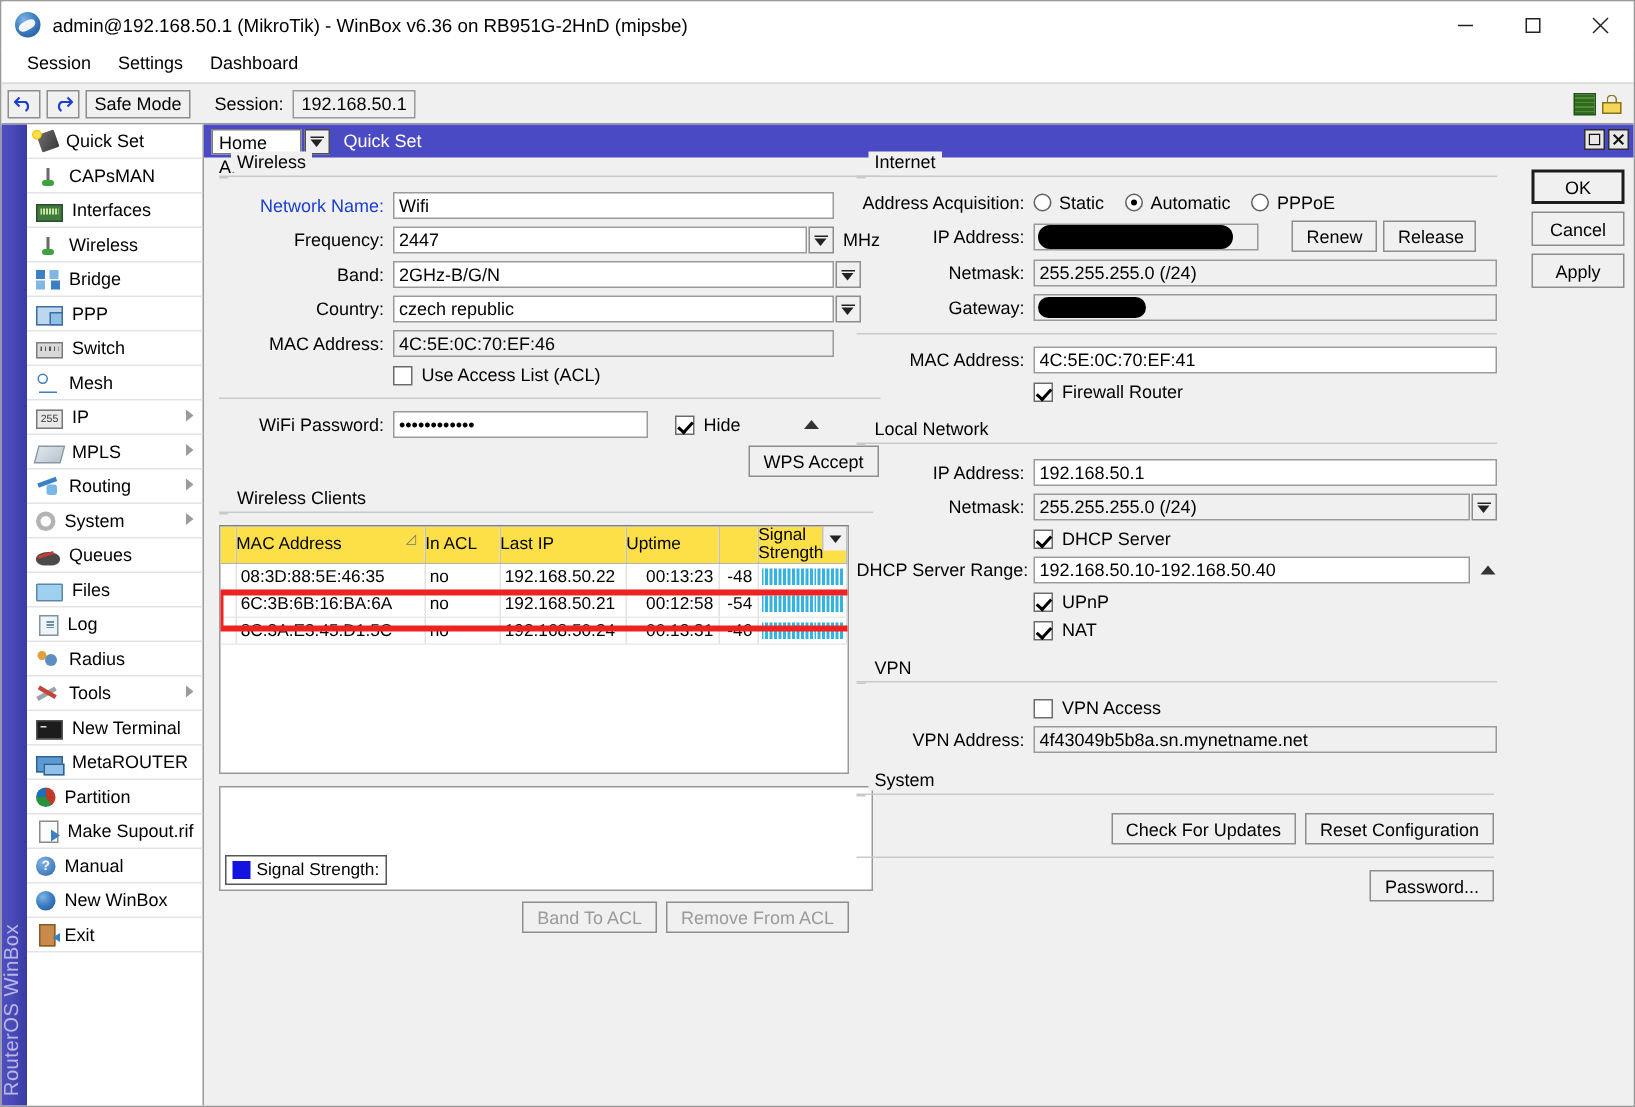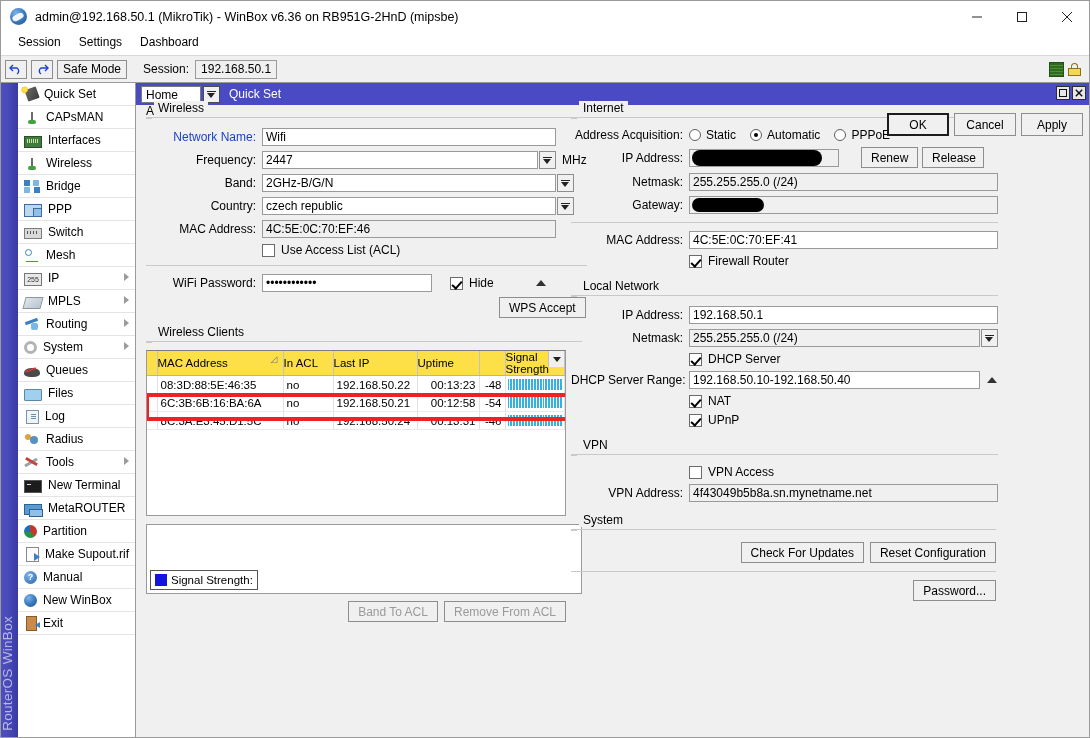--- a/index.html
+++ b/index.html
@@ -293,21 +293,21 @@
     position:relative; margin-top:8px;
   }
   .legend-chip{
     position:absolute; left:3px; bottom:3px; border:1px solid #555; background:#fff;
     height:18px; display:flex; align-items:center; padding:0 4px; gap:4px; font-size:11.5px;
   }
   .legend-sq{ width:12px;height:12px; background:#1414e0; }
 
   .bottom-btns{ display:flex; justify-content:flex-end; gap:6px; margin-top:7px;}
 
-  .okbar{ position:absolute; right:6px; top:4px; display:flex; flex-direction:row; gap:5px; }
+  .okbar{ position:absolute; right:6px; top:4px; display:flex; flex-direction:column; gap:5px; }
   .okbar button{ width:62px; height:23px; }
   .okbar button.primary{ border:2px solid #1c1c1c; }
 </style>
 </head>
 <body>
 
 <div class="win">
 
   <div class="titlebar">
     <div class="title-icon"></div>
@@ -792,26 +792,26 @@
               </div>
 
               <div class="row">
                 <div class="lbl" style="width:112px">DHCP Server Range:</div>
                 <input class="txt" style="width: 291px;" value="192.168.50.10-192.168.50.40">
                 <span style="margin-left:7px" class="caret-u-plain"></span>
               </div>
 
               <div class="row" style="margin-left:118px">
                 <span class="cb on"></span>
-                <span class="cb-lab">NAT</span>
+                <span class="cb-lab">UPnP</span>
               </div>
 
               <div class="row" style="margin-left:118px">
                 <span class="cb on"></span>
-                <span class="cb-lab">UPnP</span>
+                <span class="cb-lab">NAT</span>
               </div>
 
             </div>
           </fieldset>
 
           <fieldset class="grp" style="width:425px; margin-top:14px">
             <div class="grp-title">VPN</div>
             <div class="grp-box">
               <div class="row" style="margin-left:118px">
                 <span class="cb"></span>

